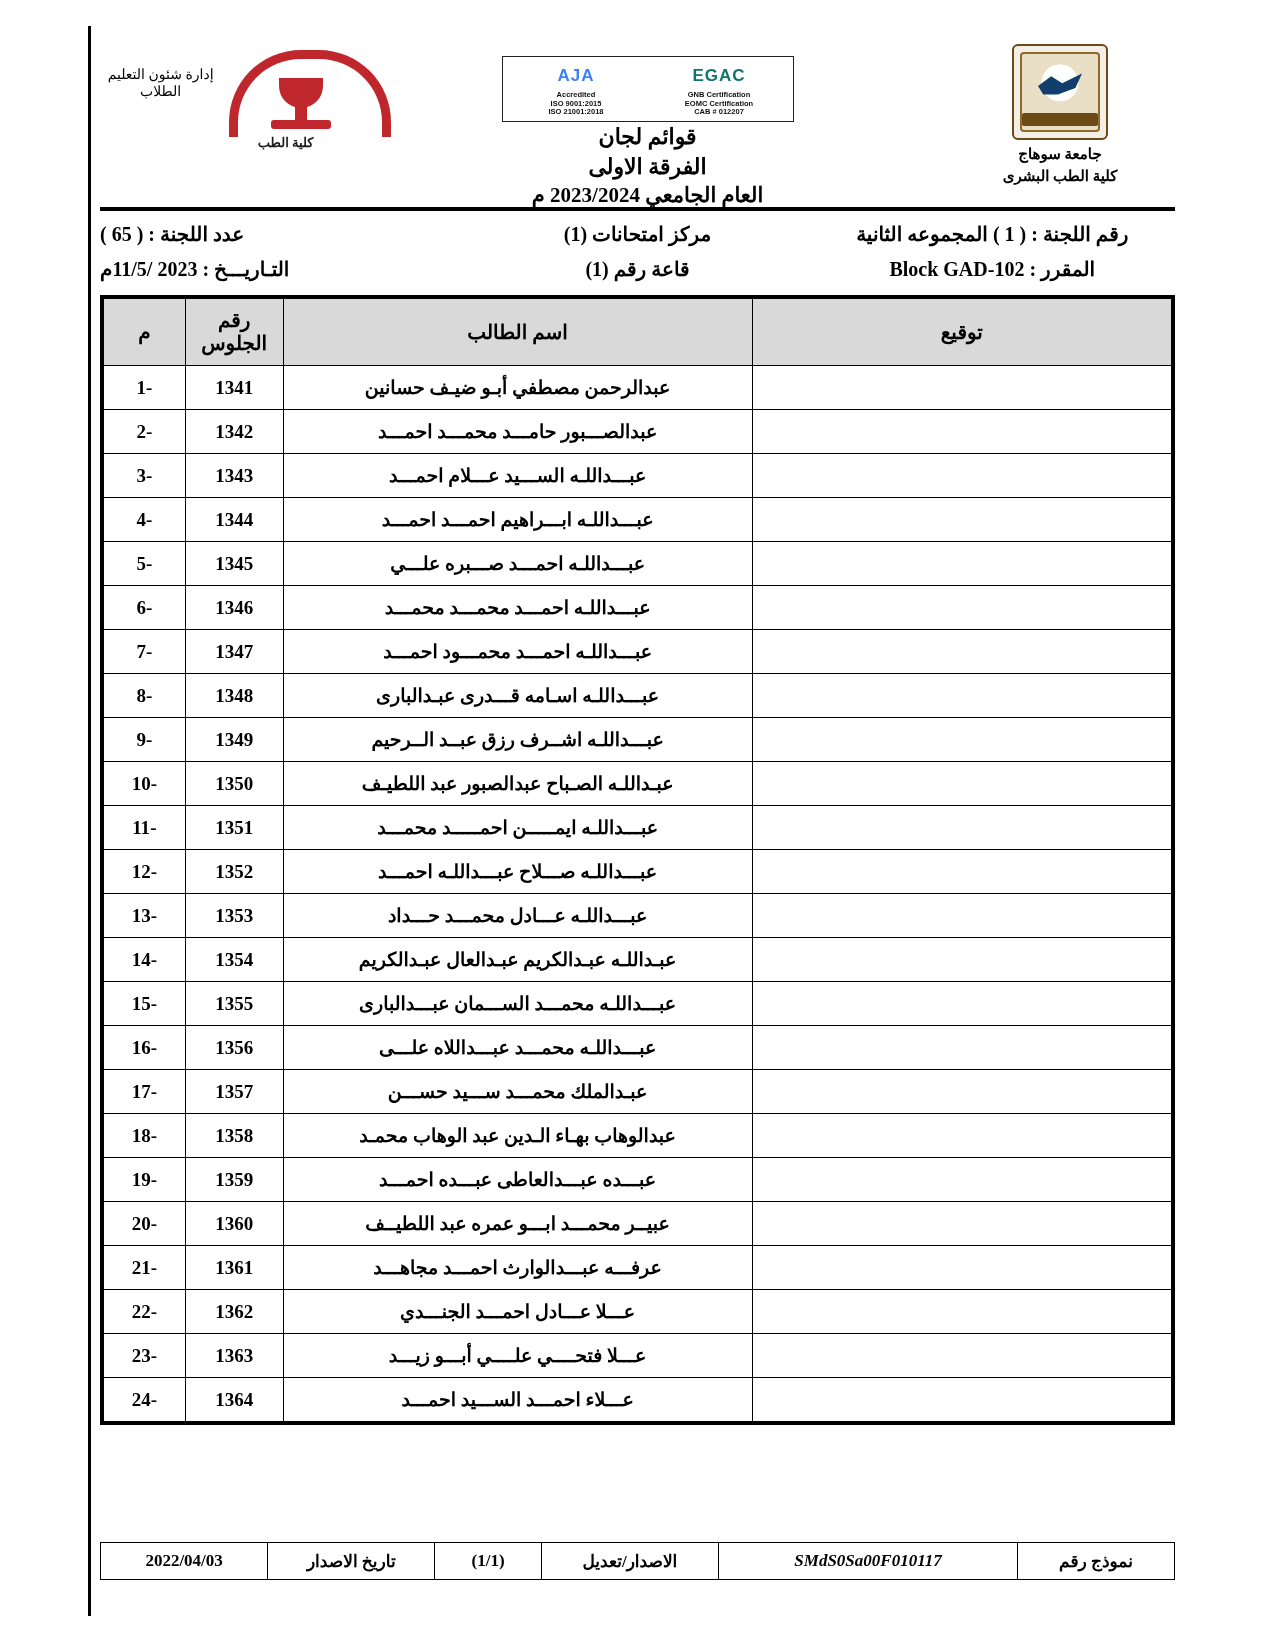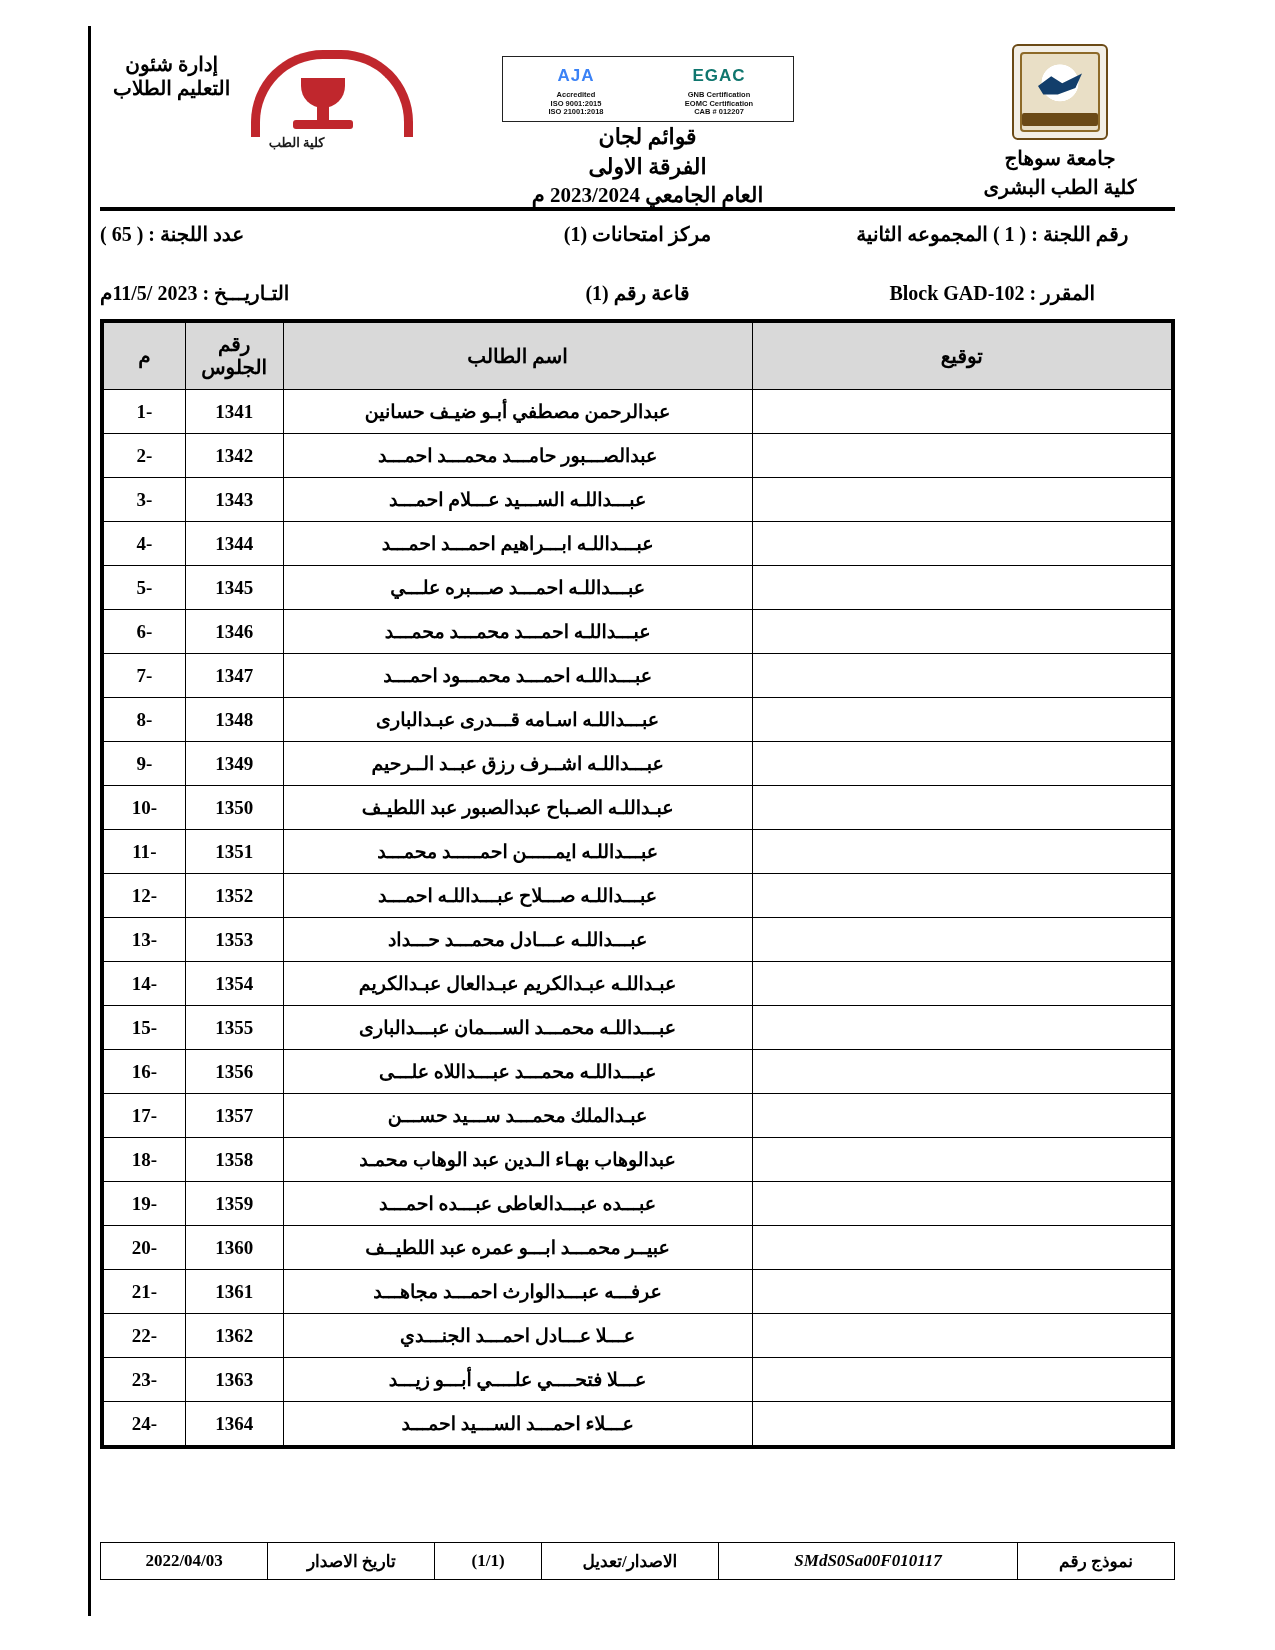--- a/index.html
+++ b/index.html
@@ -44,31 +44,31 @@
     padding-top: 4px;
   }
   .header-center {
     flex: 1;
     display: flex;
     flex-direction: column;
     align-items: center;
     padding-top: 16px;
   }
   .uni-name {
-    font-size: 20px;
+    font-size: 15px;
     font-weight: bold;
     line-height: 1.45;
     text-align: center;
     margin-top: 4px;
   }
   .admin-name {
-    font-size: 20px;
-    font-weight: bold;
+    font-size: 14px;
+    font-weight: normal;
     text-align: center;
-    margin-top: 8px;
+    margin-top: 22px;
   }
   .title-block {
     text-align: center;
     font-size: 22px;
     font-weight: bold;
     line-height: 1.35;
   }
   .title-block .l3 { font-size: 21px; font-family: Liberation Serif, serif; }
 
   
@@ -170,21 +170,21 @@
   .info-row {
     display: flex;
     flex-direction: row;
     justify-content: space-between;
     align-items: baseline;
   }
   .info-row > div { white-space: nowrap; }
   .info-col-right { width: 34%; text-align: center; }
   .info-col-mid   { width: 32%; text-align: center; }
   .info-col-left  { width: 34%; text-align: left; }
-  .ltr { direction: ltr; unicode-bidi: embed; display: inline-block; margin-top: 24px; }
+  .ltr { direction: ltr; unicode-bidi: embed; display: inline-block; }
 
   
   table.roster {
     width: 100%;
     border-collapse: collapse;
     margin-top: 8px;
     table-layout: fixed;
   }
   table.roster, table.roster th, table.roster td {
     border: 1.5px solid #000;

